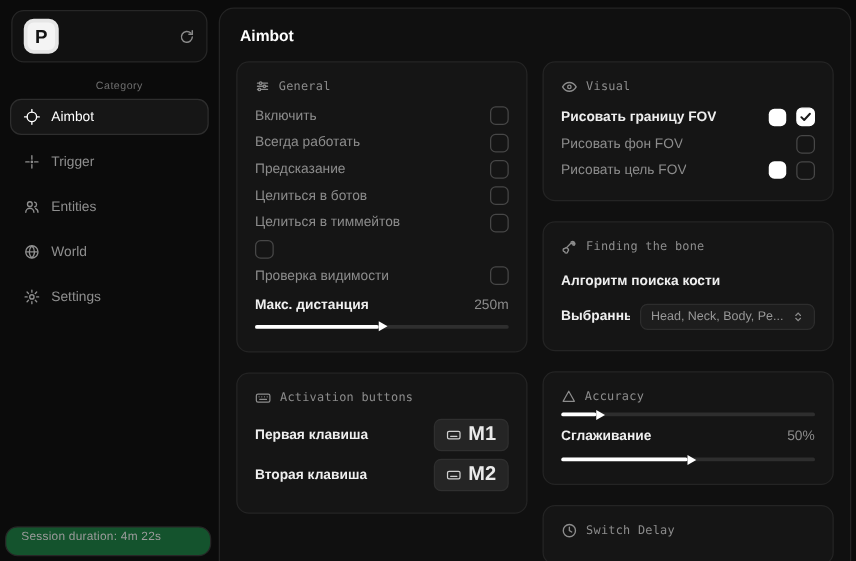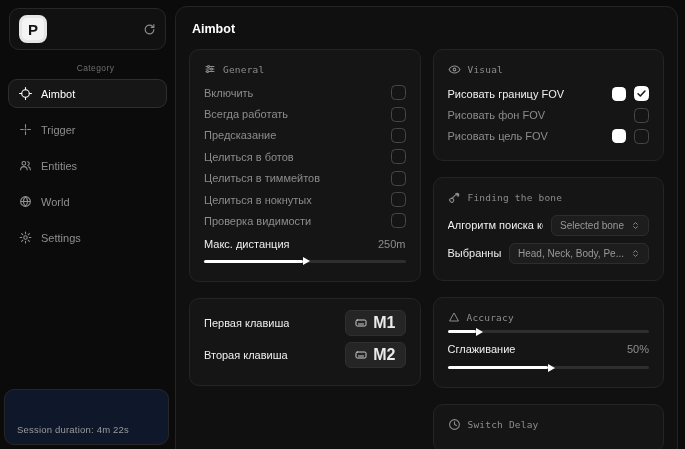--- a/index.html
+++ b/index.html
@@ -13,36 +13,36 @@
   .logo { width:28px; height:28px; border-radius:8px; background:#f4f4f4; color:#141414; display:flex; align-items:center; justify-content:center; font-weight:700; font-size:15px; border:3px solid #e6e6e6; }
   .side-header-text { display:flex; flex-direction:column; line-height:1.25; }
   .product-name { font-size:11px; font-weight:700; color:#fafafa; }
   .product-sub { font-size:9px; color:#8d8d8d; }
   .sync { margin-left:auto; color:#8a8a8a; display:flex; }
   .category { font-size:8.5px; color:#6e6e6e; margin:13px 0 6px 16px; letter-spacing:.4px;text-align:center; }
   .nav { padding:0 8px; display:flex; flex-direction:column; gap:7px; }
   .nav-item { display:flex; align-items:center; gap:9px; padding:7px 10px; border-radius:9px; border:1px solid transparent; color:#8f8f8f; font-size:11px; cursor:pointer; }
   .nav-item.active { border-color:#2e2e2e; background:#161616; color:#ffffff; }
   .nav-item .nicon { display:flex; color:inherit; }
-  .session-box { margin:auto 6px 4px 4px; border:1px solid #262626; border-radius:10px; height:56px; display:flex; align-items:flex-end; padding:6px 12px 9px; background:#0f172a; }
+  .session-box { margin:auto 6px 4px 4px; border:1px solid #262626; border-radius:10px; height:24px; display:flex; align-items:flex-end; padding:6px 12px 9px; background:#14532d; }
   .session-text { font-size:9.5px; color:#9b9b9b; letter-spacing:.2px; }
 
   
   .main { flex:1; margin:6px 7px 0 0; border:1px solid #242424; border-radius:12px; background:#101010; padding:11px 13px; height:460px; }
   .page-title { font-size:12.5px; font-weight:700; color:#ffffff; margin:4px 0 13px 3px; }
   .cols { display:flex; gap:12px; align-items:flex-start; }
   .col { flex:1; min-width:0; display:flex; flex-direction:column; gap:16px; }
 
   .card { background:#151515; border:1px solid #242424; border-radius:10px; padding:8px 14px 13px; }
   .card-head { display:flex; align-items:center; gap:7px; color:#8c8c8c; font-family:"DejaVu Sans Mono", monospace; font-size:9.5px; margin:5px 0 7px; letter-spacing:.2px; }
   .card-head .hicon { display:flex; color:#8c8c8c; }
 
   .row { display:flex; align-items:center; justify-content:space-between; gap:8px; padding:3.2px 0; min-height:21px; }
   .lbl { font-size:11px; color:#8c8c8c; white-space:nowrap; overflow:hidden; }
-  .lbl.bright { color:#efefef; font-weight:400; }
+  .lbl.bright { color:#efefef; font-weight:700; }
   .val { font-size:11px; color:#8c8c8c; white-space:nowrap; }
 
   .checkbox { width:15px; height:15px; border:1.6px solid #474747; border-radius:4.5px; flex:0 0 auto; background:transparent; cursor:pointer; display:flex; align-items:center; justify-content:center; }
   .checkbox.checked { background:#fff; border-color:#fff; color:#1a1a1a; }
   .checkbox .ck { display:none; }
   .checkbox.checked .ck { display:block; }
   .ctrl-group { display:flex; align-items:center; gap:8px; }
   .swatch { width:14px; height:14px; border-radius:4.5px; background:#ffffff; cursor:pointer; flex:0 0 auto; }
 
   .slider { position:relative; height:3px; background:#2e2e2e; border-radius:2px; margin:7px 0 5px; cursor:pointer; }
@@ -164,38 +164,46 @@
           </div>
           <div class="row">
             <span class="lbl">Целиться в ботов</span>
             <span class="checkbox"></span>
           </div>
           <div class="row">
             <span class="lbl">Целиться в тиммейтов</span>
             <span class="checkbox"></span>
           </div>
           <div class="row">
-            <span class="lbl">Целиться в нокнутых</span>
             <span class="checkbox"></span>
           </div>
           <div class="row">
             <span class="lbl">Проверка видимости</span>
             <span class="checkbox"></span>
           </div>
 
           <div class="row" style="padding-top:6px;">
             <span class="lbl bright">Макс. дистанция</span>
             <span class="val">250m</span>
           </div>
           <div class="slider">
             <div class="fill" style="width: 49%;"></div>
           </div>
         </div>
 
         <div class="card">
+          <div class="card-head">
+            <span class="hicon">
+              <svg width="13" height="13" viewBox="0 0 24 24" fill="none" stroke="currentColor" stroke-width="1.8" stroke-linecap="round">
+                <rect x="2" y="6" width="20" height="12" rx="2.5"></rect>
+                  <path d="M6 10h.01M10 10h.01M14 10h.01M18 10h.01M7 14h10"></path>
+              </svg>
+            </span>
+            <span>Activation buttons</span>
+          </div>
 
           <div class="row" style="min-height:28px;">
             <span class="lbl bright">Первая клавиша</span>
             <span class="kbd-btn">
               <span class="kicon">
                 <svg width="12" height="12" viewBox="0 0 24 24" fill="none" stroke="currentColor" stroke-width="2" stroke-linecap="round">
                   <rect x="2" y="6" width="20" height="12" rx="2.5"></rect>
                     <path d="M7 14h10"></path>
                 </svg>
               </span>
@@ -259,28 +267,20 @@
             <span class="hicon">
               <svg width="13" height="13" viewBox="0 0 24 24" fill="none" stroke="currentColor" stroke-width="2" stroke-linecap="round">
                 <path d="M7.5 13.5L13.5 7.5M5 19a2.3 2.3 0 1 1 0-4.6A2.3 2.3 0 1 1 9.6 19 2.3 2.3 0 0 1 5 19zM19 5a2.3 2.3 0 1 0 0 4.6A2.3 2.3 0 1 0 14.4 5 2.3 2.3 0 0 0 19 5z"></path>
               </svg>
             </span>
             <span>Finding the bone</span>
           </div>
 
           <div class="row" style="min-height:28px;">
             <span class="lbl bright">Алгоритм поиска кости</span>
-            <span class="dropdown">
-              <span class="dval">Selected bone</span>
-              <span class="dicon">
-                <svg width="9" height="9" viewBox="0 0 24 24" fill="none" stroke="currentColor" stroke-width="2.6" stroke-linecap="round">
-                  <path d="M7 9l5-5 5 5M7 15l5 5 5-5"></path>
-                </svg>
-              </span>
-            </span>
           </div>
           <div class="row" style="min-height:28px;">
             <span class="lbl bright">Выбранные кости</span>
             <span class="dropdown">
               <span class="dval">Head, Neck, Body, Pe...</span>
               <span class="dicon">
                 <svg width="9" height="9" viewBox="0 0 24 24" fill="none" stroke="currentColor" stroke-width="2.6" stroke-linecap="round">
                   <path d="M7 9l5-5 5 5M7 15l5 5 5-5"></path>
                 </svg>
               </span>

